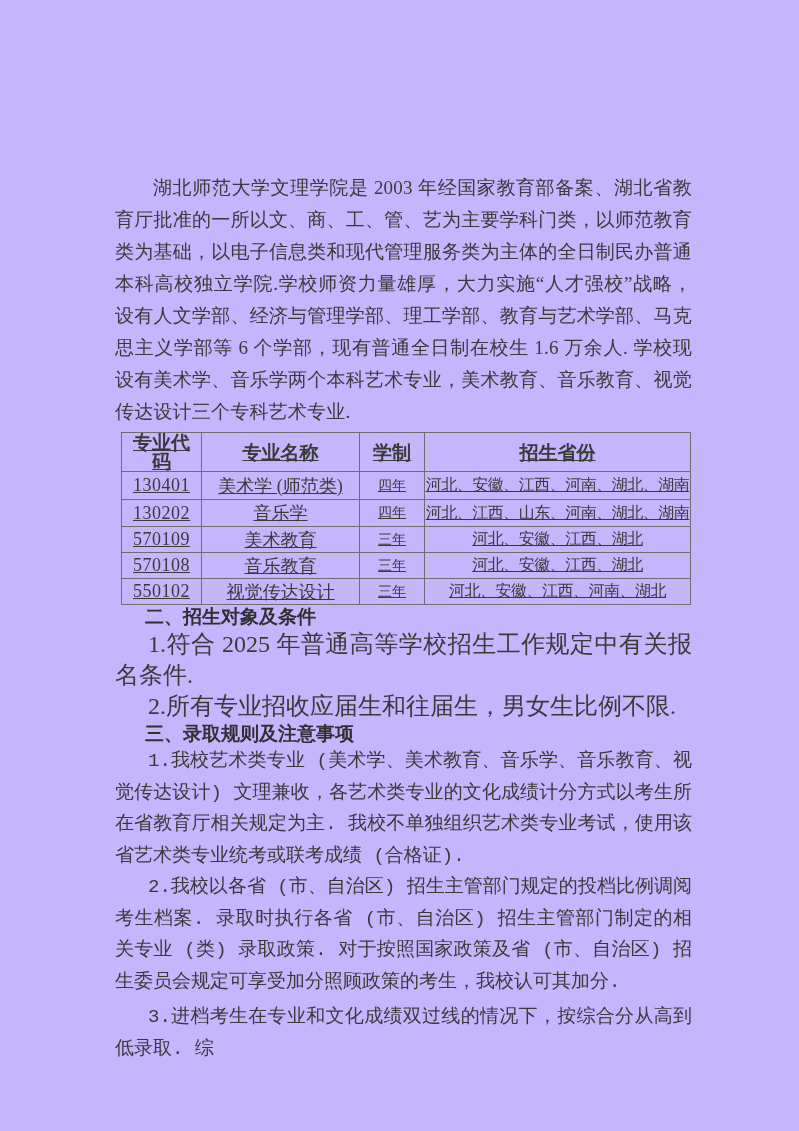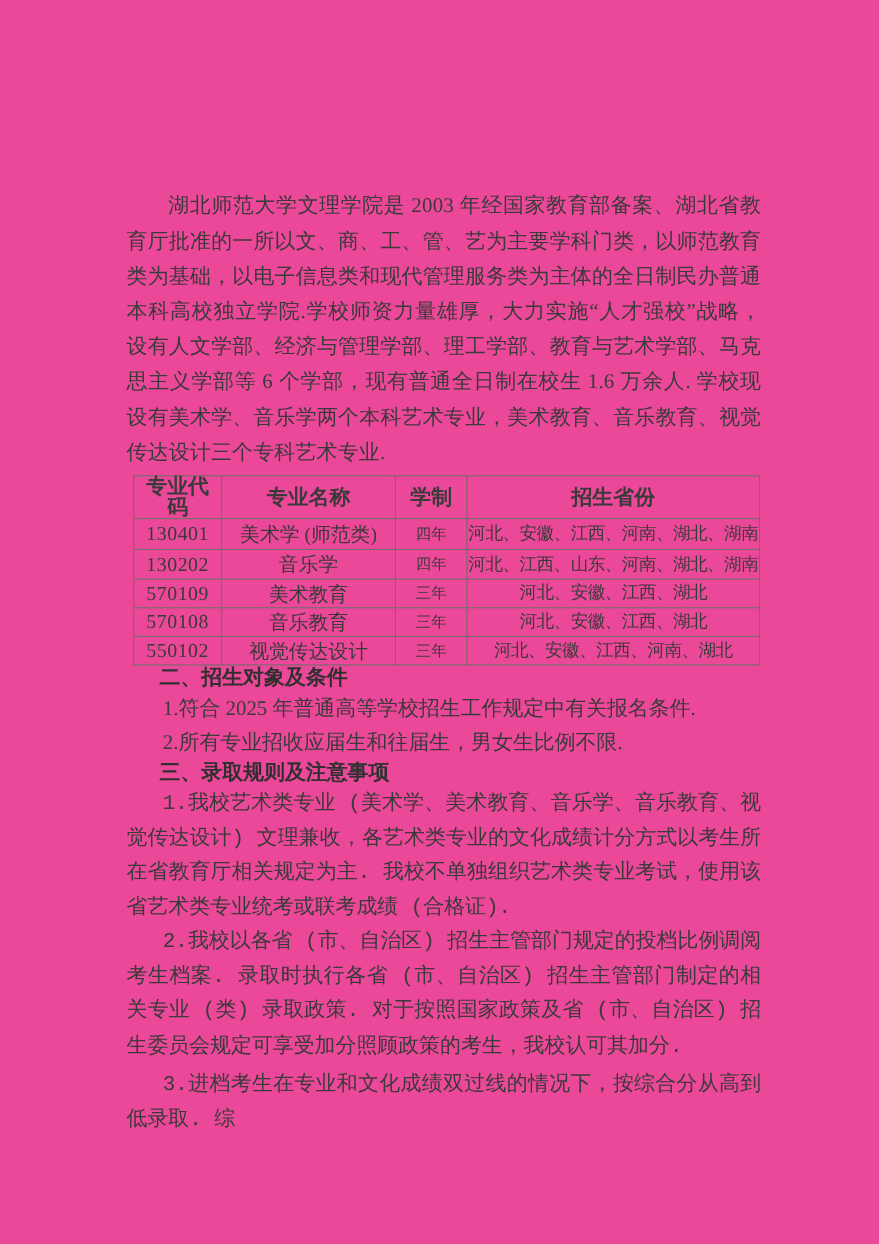--- a/index.html
+++ b/index.html
@@ -7,21 +7,21 @@
   body {
     width: 799px; height: 1131px;
     background: #ffffff;
     font-family: "Liberation Serif", "DejaVu Serif", serif;
     color: #3a3a3a;
     overflow: hidden;
   }
   .page {
     width: 799px; height: 1131px;
     padding: 172px 107px 0 115px;
-    background: #ec4899;
+    background: #c4b5fd;
   }
   .para {
     margin: 0;
     font-size: 19px;
     line-height: 32px;
     text-align: justify;
     text-indent: 38px;
     letter-spacing: 0.2px;
   }
   h3.sec {
@@ -29,39 +29,40 @@
     font-size: 19px;
     line-height: 24px;
     font-weight: bold;
     color: #303030;
   }
   .sec1 { margin-top: 26px; }
   .sec2 { margin-top: 12px; }
   .sec3 { margin-top: 20px; }
   .item {
     margin: 0;
-    font-size: 19px;
+    font-size: 24px;
     line-height: 31px;
     text-indent: 33px;
     text-align: justify;
   }
   .para3 {
     margin: 0;
     font-size: 19px;
     line-height: 31.5px;
     text-indent: 33px;
     text-align: justify;
     font-family: Liberation Mono, monospace;
   }
   .para3.last { margin-top: 4px; }
   table.majors {
     border-collapse: collapse;
     table-layout: fixed;
     width: 569px;
     margin: 4px 0 0 6px;
+    text-decoration: underline;
   }
   table.majors th, table.majors td {
     border: 1px solid #6e6e6e;
     text-align: center;
     vertical-align: middle;
     padding: 0;
     color: #3a3a3a;
   }
   table.majors thead th {
     height: 36px;

